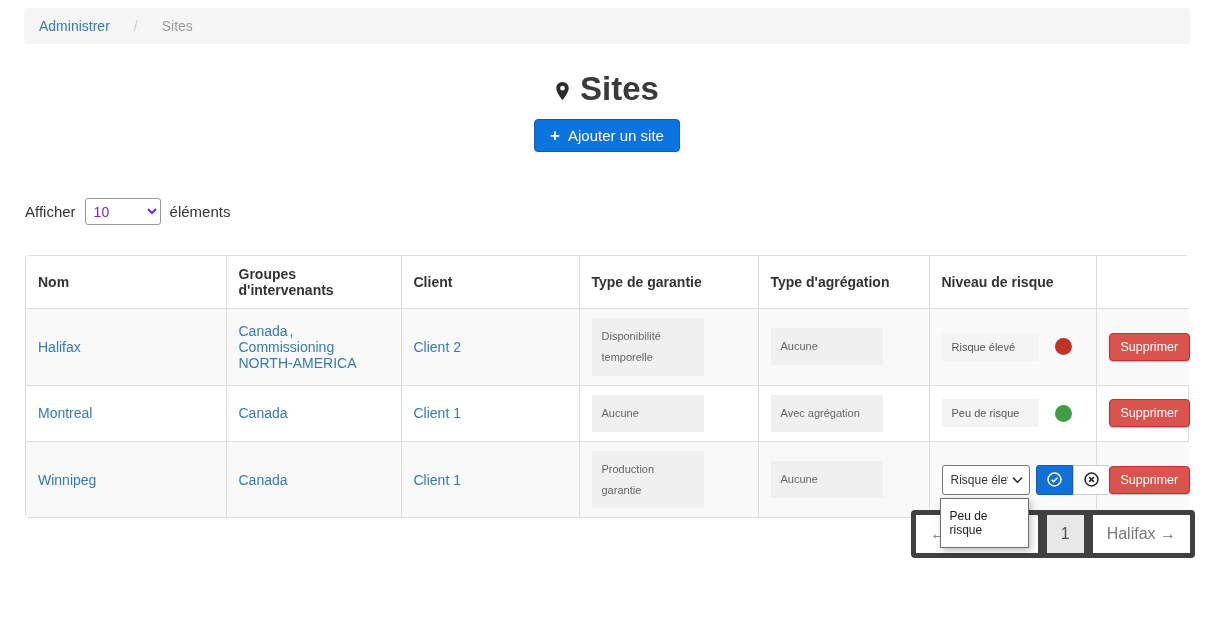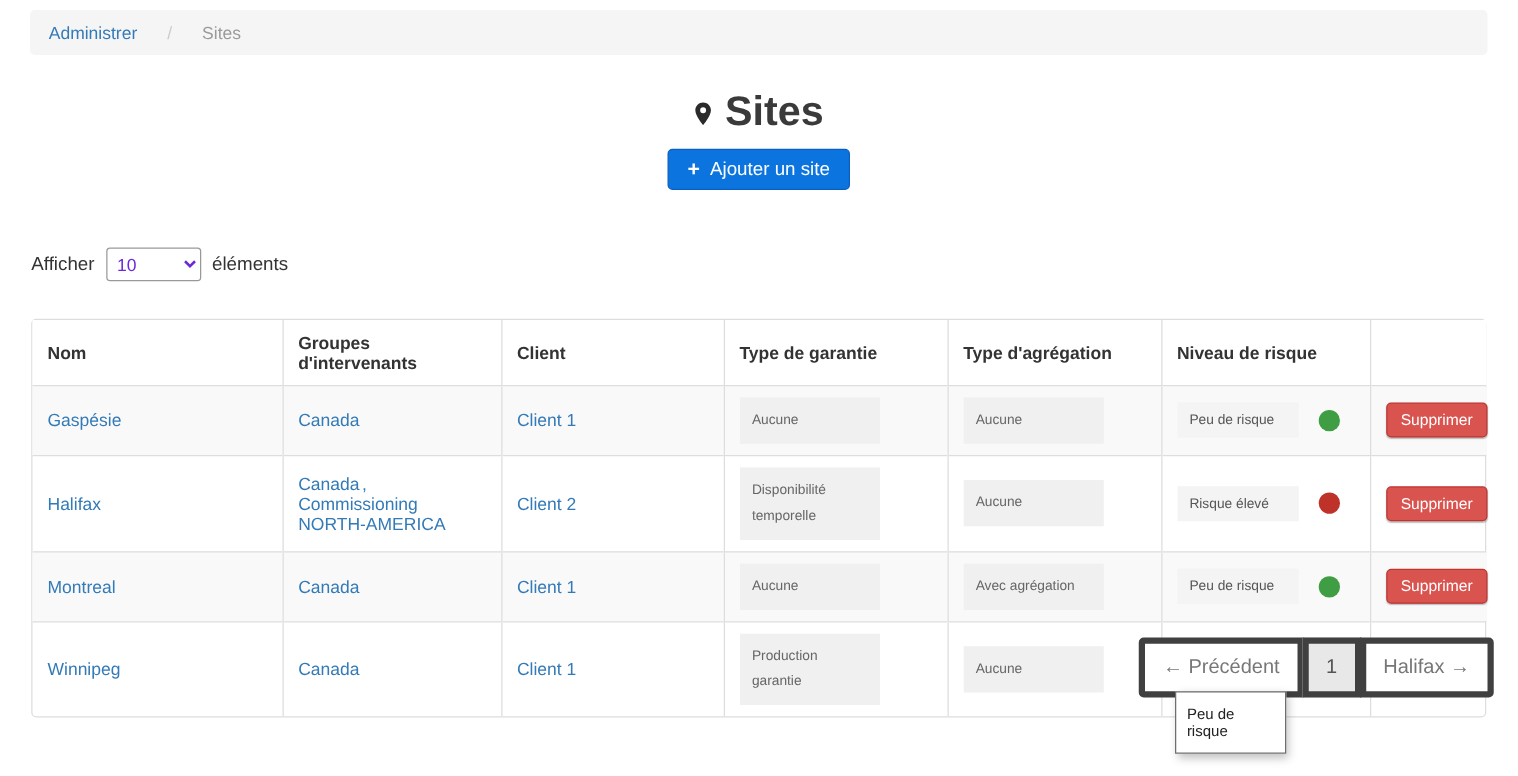--- a/index.html
+++ b/index.html
@@ -162,32 +162,20 @@
         <th>Nom</th>
         <th>Groupes d'intervenants</th>
         <th>Client</th>
         <th>Type de garantie</th>
         <th>Type d'agrégation</th>
         <th>Niveau de risque</th>
         <th></th>
       </tr>
     </thead>
     <tbody>
-      <tr>
-        <td><a>Gaspésie</a></td>
-        <td><a>Canada</a></td>
-        <td><a>Client 1</a></td>
-        <td><span class="vbox">Aucune</span></td>
-        <td><span class="vbox">Aucune</span></td>
-        <td>
-          <span class="riskbox">Peu de risque</span>
-          <span class="dot" style="background-color: rgb(63, 158, 67);"></span>
-        </td>
-        <td><button class="delbtn">Supprimer</button></td>
-      </tr>
       <tr>
         <td><a>Halifax</a></td>
         <td>
           <a>Canada</a><span class="gsep">,</span>
           <a>Commissioning NORTH-AMERICA</a>
         </td>
         <td><a>Client 2</a></td>
         <td><span class="vbox">Disponibilité temporelle</span></td>
         <td><span class="vbox">Aucune</span></td>
         <td>

